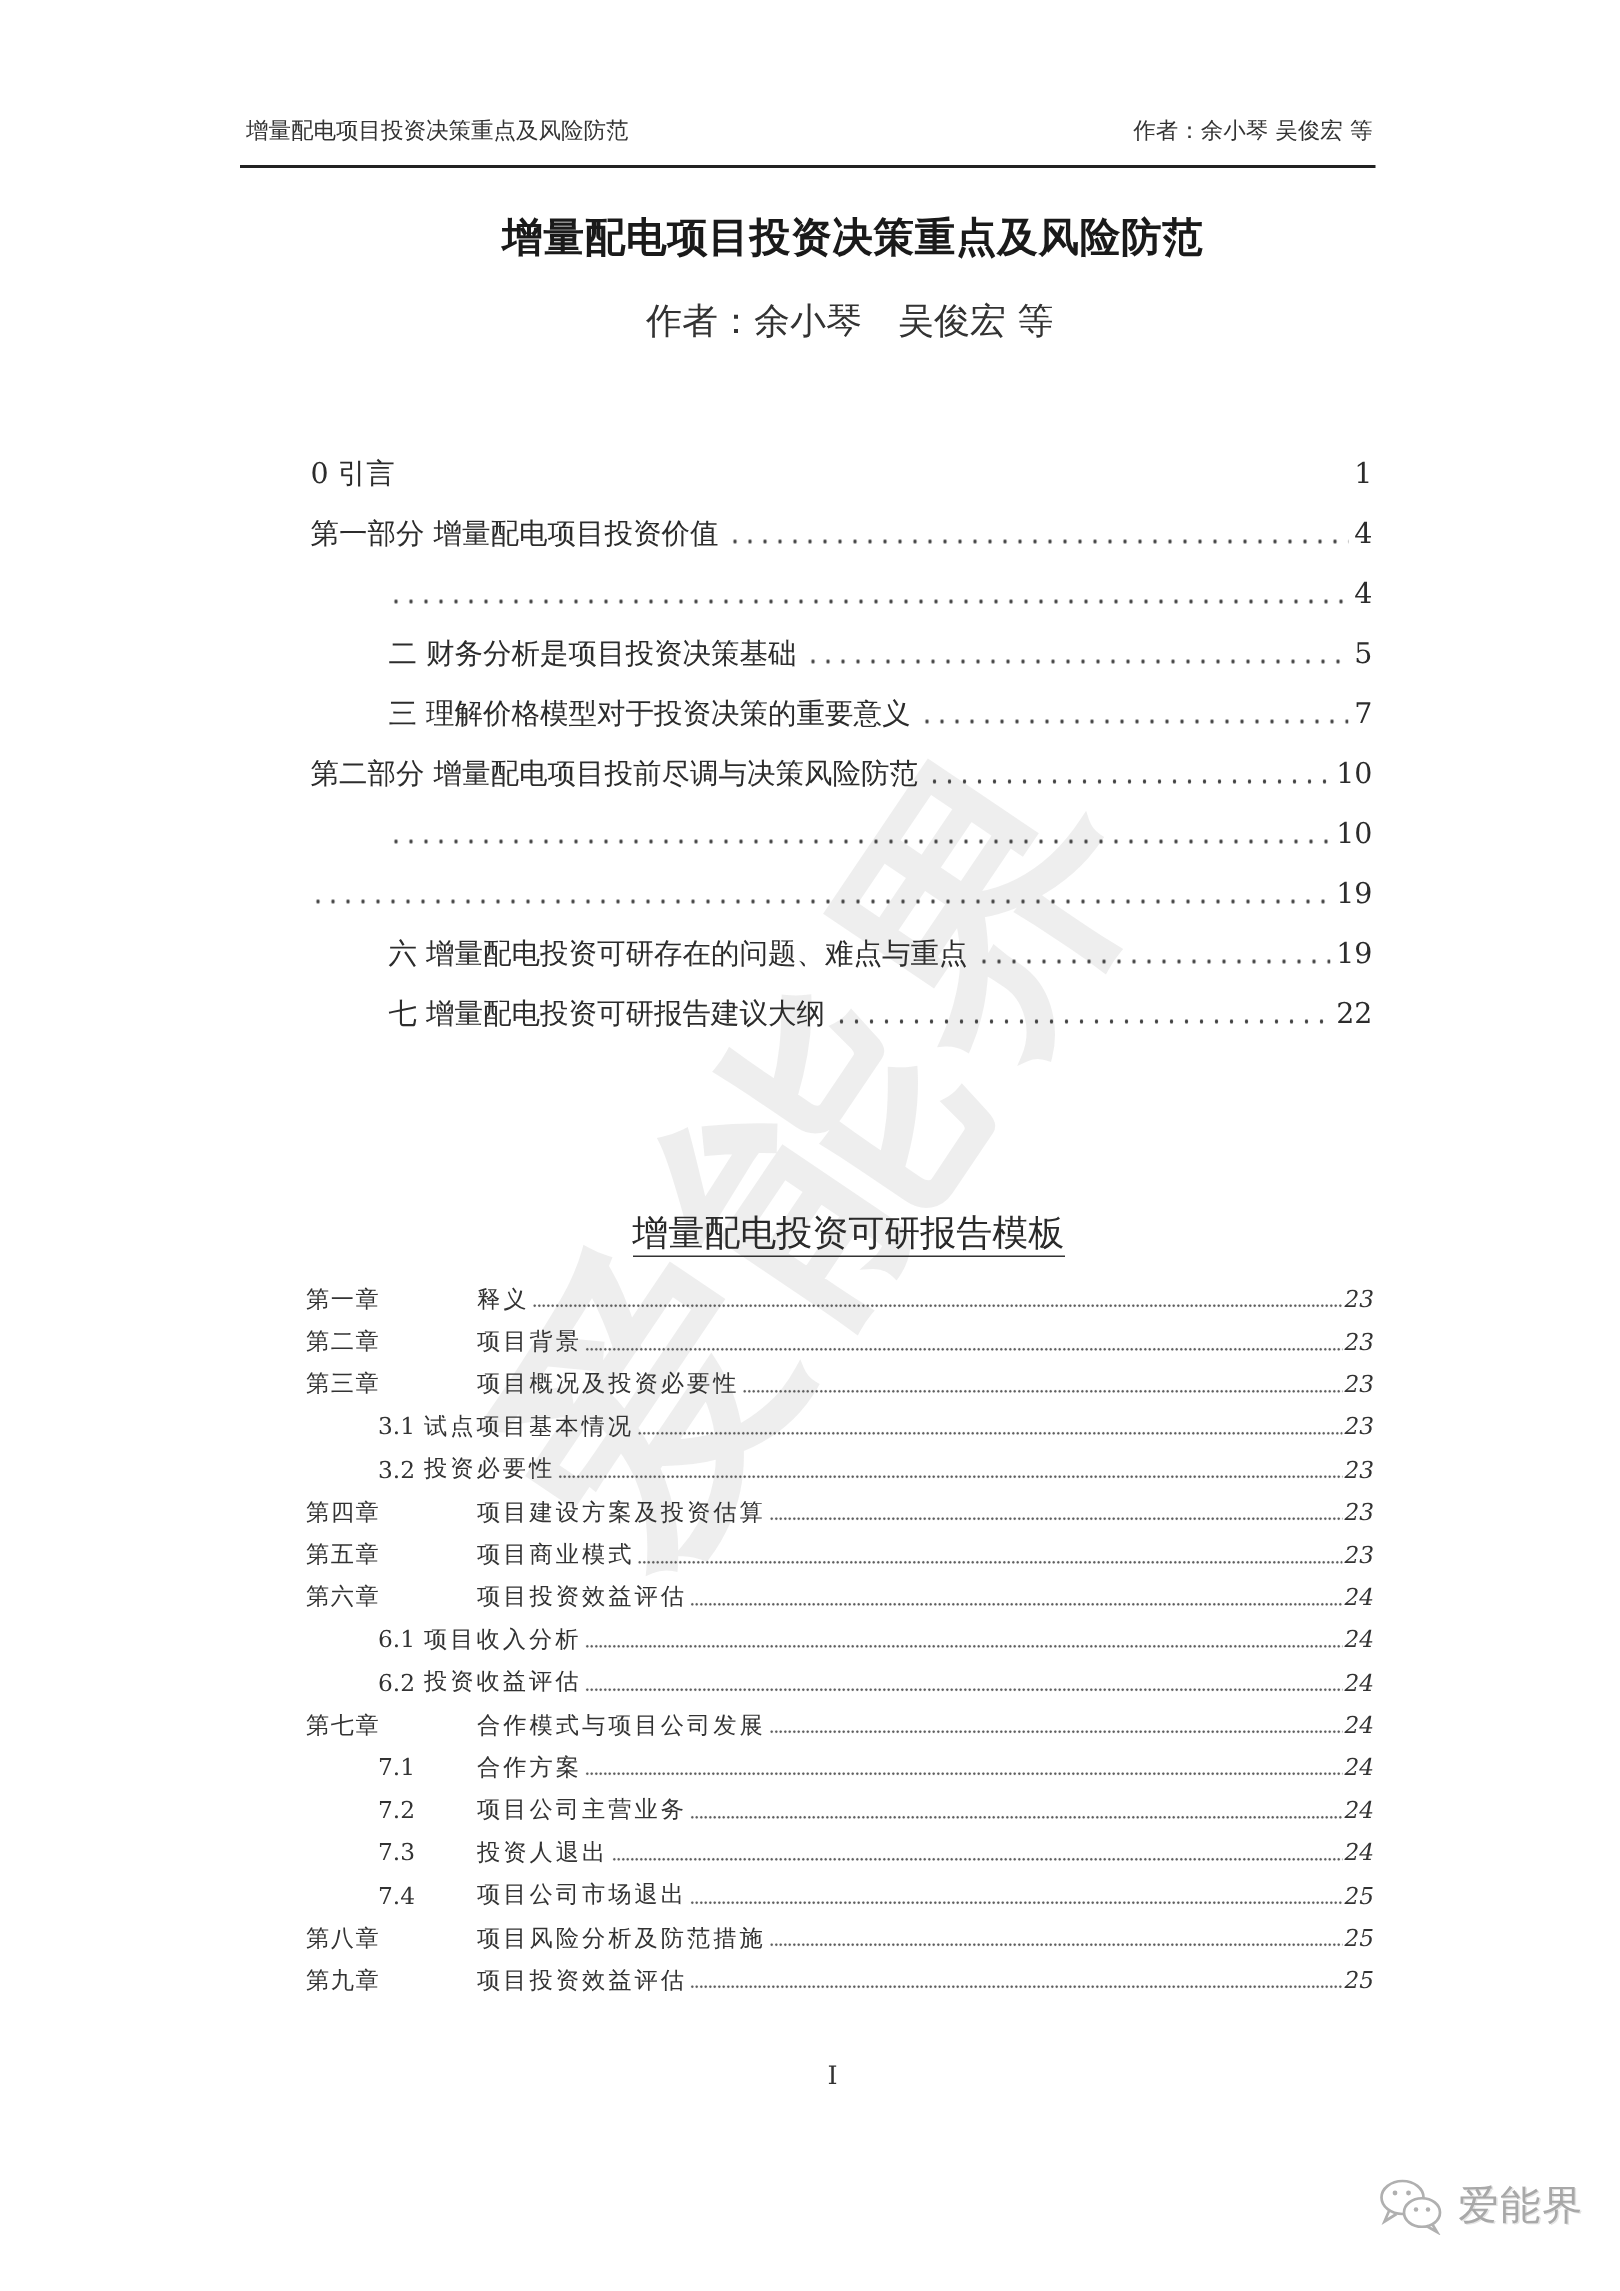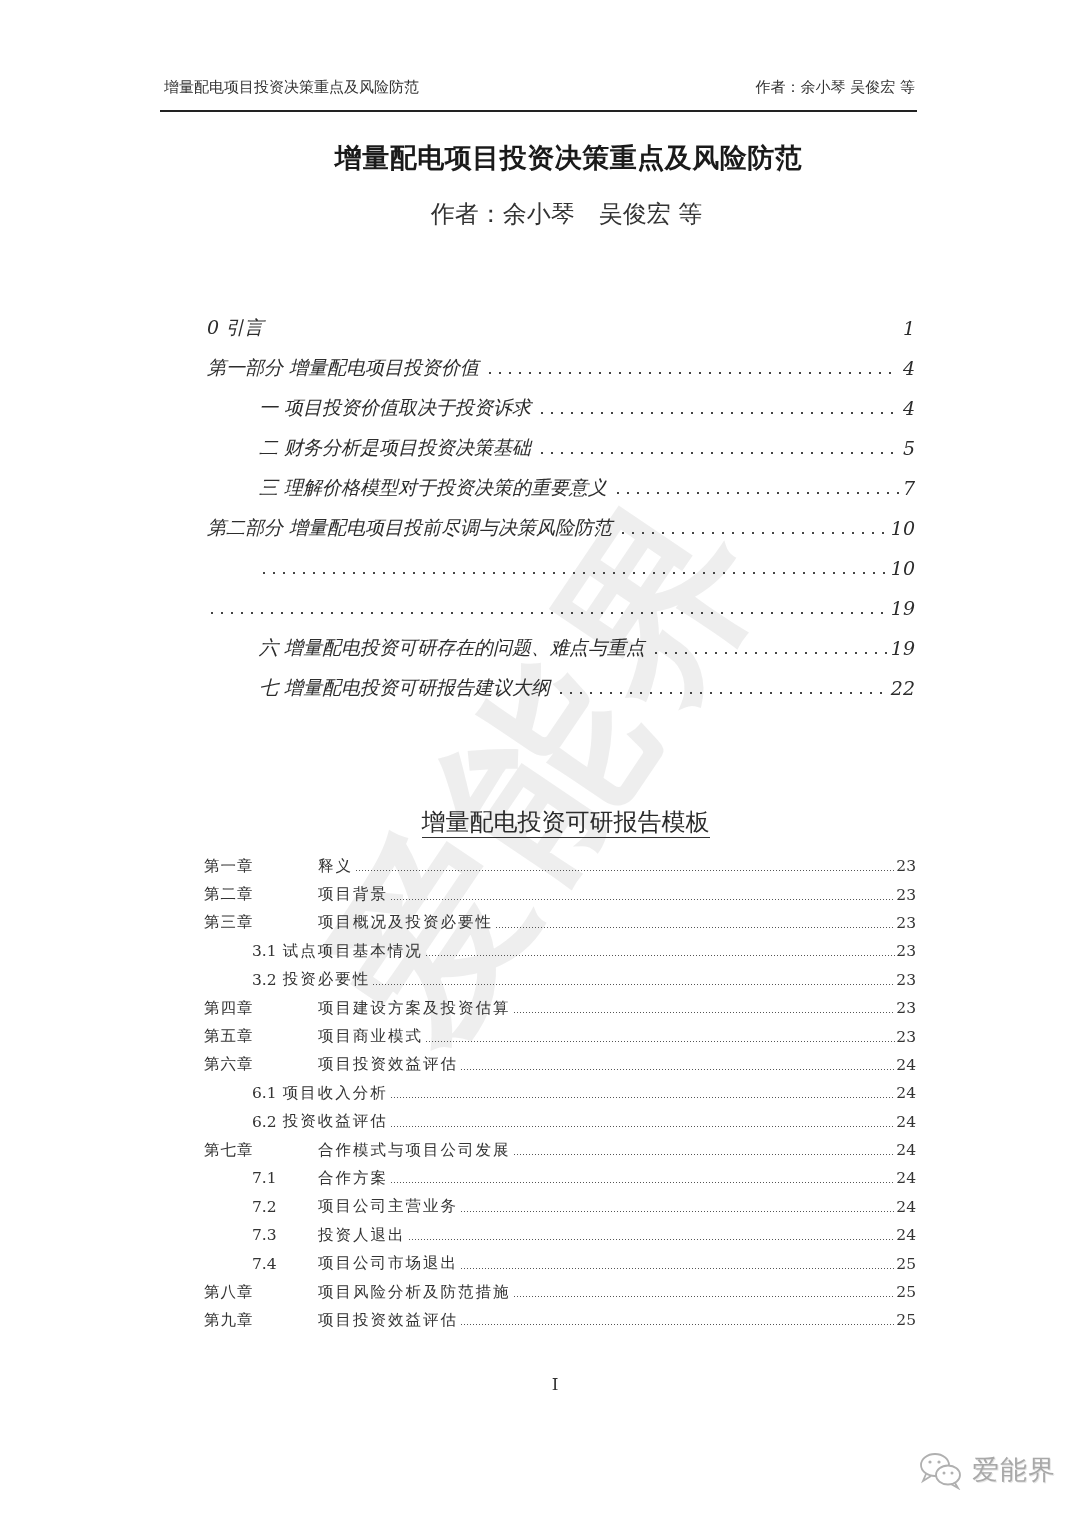--- a/index.html
+++ b/index.html
@@ -19,21 +19,21 @@
     }
     .doc-title {
       position: absolute; left: 0; top: 140px; width: 1137px; text-align: center;
       font-family: "DejaVu Sans", sans-serif; font-weight: bold; font-size: 27px; color: #1a1a1a;
       letter-spacing: 0.5px;
     }
     .doc-authors {
       position: absolute; left: 0; top: 198px; width: 1133px; text-align: center;
       font-size: 24px; color: #333;
     }
-    .toc1 { position: absolute; left: 207px; top: 308px; width: 708px; font-style: italic; }
+    .toc1 { position: absolute; left: 207px; top: 296px; width: 708px; }
     .toc1 .row {
       position: relative; height: 40px; display: flex; align-items: center; font-size: 19px; color: #2c2c2c;
     }
     .toc1 .row.sub { padding-left: 52px; }
     .toc1 .label { white-space: nowrap; padding-right: 6px; background: transparent; }
     .toc1 .dots {
       flex: 1; height: 4px; margin-top: 10px;
       background-image: radial-gradient(circle, #444 1.1px, transparent 1.4px);
       background-size: 10px 4px; background-repeat: repeat-x; background-position: left center;
     }
@@ -50,21 +50,21 @@
     }
     .toc2 .num { width: 114px; white-space: nowrap; letter-spacing: 1px; }
     .toc2 .row.sec .num { width: auto; padding-left: 48px; padding-right: 6px; letter-spacing: 0; }
     .toc2 .row.sub7 .num { padding-left: 48px; width: 66px; letter-spacing: 0; }
     .toc2 .label { white-space: nowrap; letter-spacing: 2px; padding-right: 2px; }
     .toc2 .dots {
       flex: 1; height: 3px; margin-top: 9px;
       background-image: radial-gradient(circle, #555 0.7px, transparent 0.9px);
       background-size: 3px 3px; background-repeat: repeat-x;
     }
-    .toc2 .page { white-space: nowrap; font-size: 15.5px; padding-left: 1px; }
+    .toc2 .page { white-space: nowrap; font-size: 15.5px; padding-left: 1px; font-style: italic; }
     .page-number {
       position: absolute; left: 0; top: 1374px; width: 1110px; text-align: center;
       font-size: 17px; color: #333;
     }
     .watermark {
       position: absolute; left: 250px; top: 640px; font-family: "DejaVu Sans", sans-serif;
       font-size: 190px; font-weight: bold; color: rgba(150,150,150,0.16);
       transform: rotate(-56deg); transform-origin: center; white-space: nowrap; pointer-events: none;
       letter-spacing: 10px;
     }
@@ -95,21 +95,20 @@
       <span class="label">0 引言</span>
       <span class="dots none"></span>
       <span class="page">1</span>
     </div>
     <div class="row">
       <span class="label">第一部分  增量配电项目投资价值</span>
       <span class="dots"></span>
       <span class="page">4</span>
     </div>
     <div class="row sub">
-      <span class="label">一  项目投资价值取决于投资诉求</span>
       <span class="dots"></span>
       <span class="page">4</span>
     </div>
     <div class="row sub">
       <span class="label">二  财务分析是项目投资决策基础</span>
       <span class="dots"></span>
       <span class="page">5</span>
     </div>
     <div class="row sub">
       <span class="label">三  理解价格模型对于投资决策的重要意义</span>

